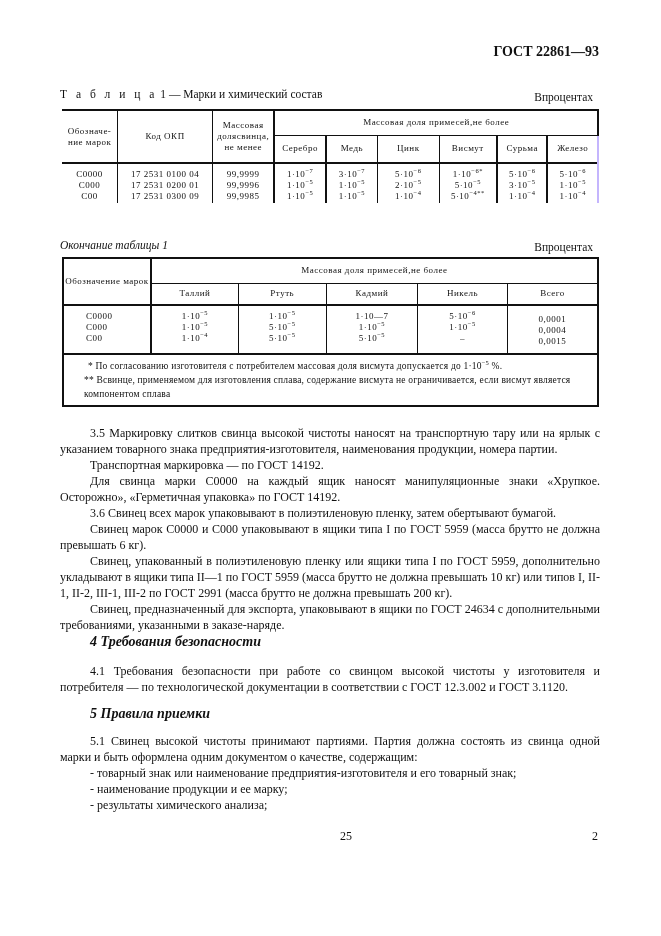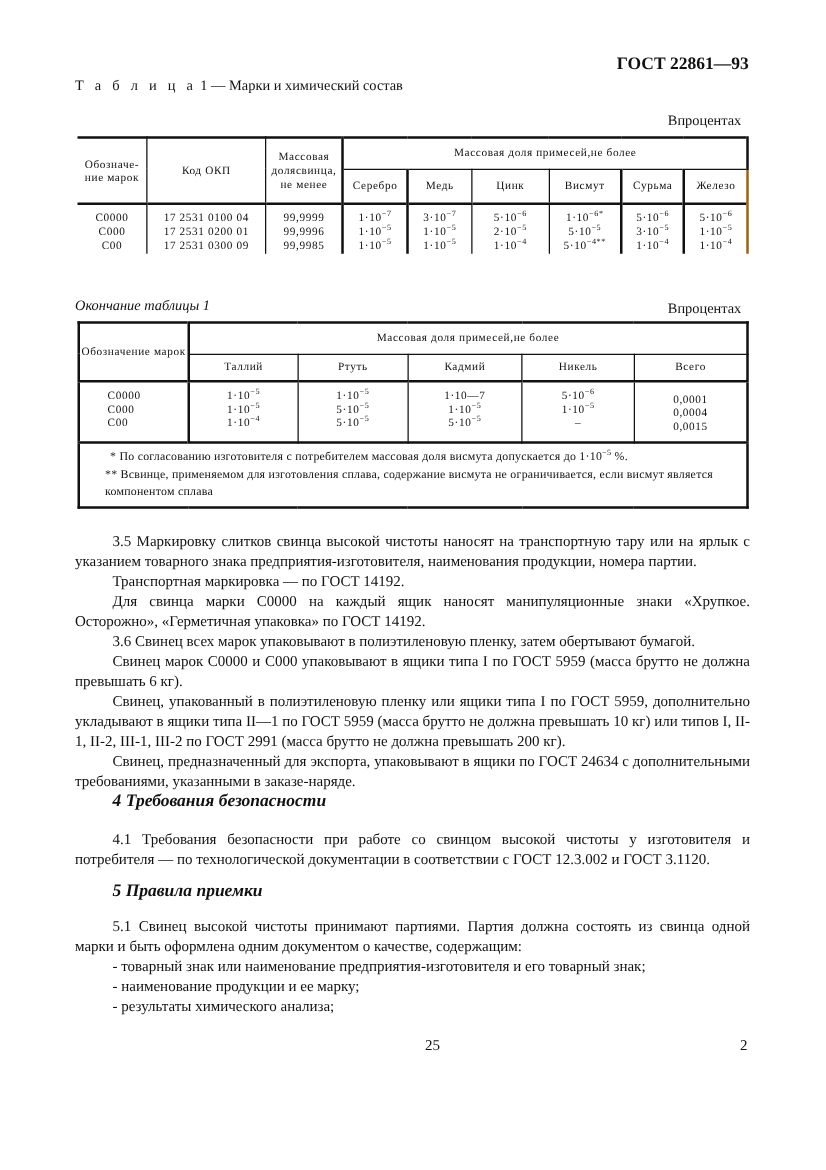--- a/index.html
+++ b/index.html
@@ -2,33 +2,33 @@
 <html><head>
 <meta charset="utf-8">
 <style>
   html, body { margin: 0; padding: 0; background: #ffffff; }
   body {
     width: 661px; height: 936px; position: relative; overflow: hidden;
     font-family: "Liberation Serif", "DejaVu Serif", serif; color: #111;
   }
   .abs { position: absolute; }
   .gost { right: 62px; top: 44px; font-weight: bold; font-size: 14px; }
-  .tcap { left: 60px; top: 63px; font-size: 11.5px; }
+  .tcap { left: 60px; top: 88px; font-size: 11.5px; }
   .tcap .spaced { letter-spacing: 3px; }
   .unit { right: 68px; font-size: 11.5px; }
   .cont { left: 60px; top: 239px; font-size: 11.5px; font-style: italic; }
 
   table.t { position: absolute; border-collapse: collapse; font-size: 9px; letter-spacing: 0.5px; }
   table.t td { border: 1px solid #111; text-align: center; vertical-align: middle; padding: 0; line-height: 11px; }
   table.t sup { font-size: 6.5px; vertical-align: 4px; line-height: 0; }
 
   #t1 { left: 62px; top: 109px; width: 537px; border-top: 2px solid #111; }
   #t1 td.thick-l { border-left: 2px solid #111; }
   #t1 tr.data td { border-bottom: none; border-top: 2px solid #111; vertical-align: top; padding-top: 5px; height: 34px; }
-  #t1 .rborder { border-right: 2px solid #a16207; margin-left: 28px; }
+  #t1 .rborder { border-right: 2px solid #c4b5fd; margin-left: 28px; }
 
   #t2 { left: 62px; top: 257px; width: 537px; border: 2px solid #111; }
   #t2 td.thick-l { border-left: 2px solid #111; }
   #t2 tr.data td { border-top: 2px solid #111; vertical-align: top; padding-top: 5px; height: 39px; }
   #t2 td.brand { text-align: left; padding-left: 22px; }
   #t2 td.notes { text-align: left; font-size: 9.5px; letter-spacing: 0.2px; padding: 4px 4px 4px 4px; line-height: 14px; border-top: 2px solid #111; }
   .note-ind { padding-left: 20px; }
 
   .body-text { left: 60px; width: 540px; font-size: 12px; line-height: 16px; text-align: justify; }
   .body-text p { margin: 0; }

